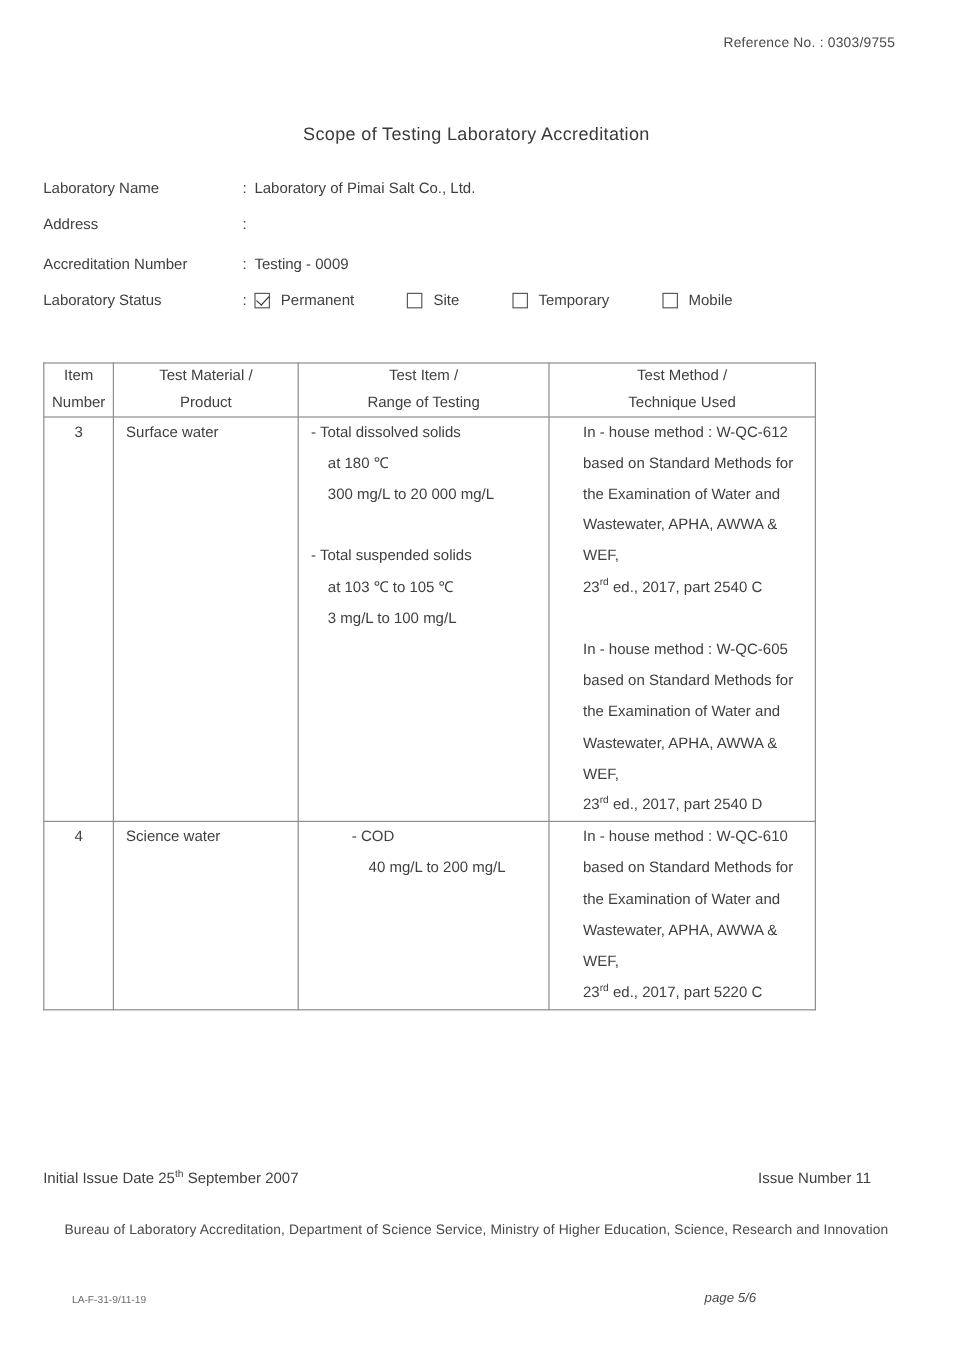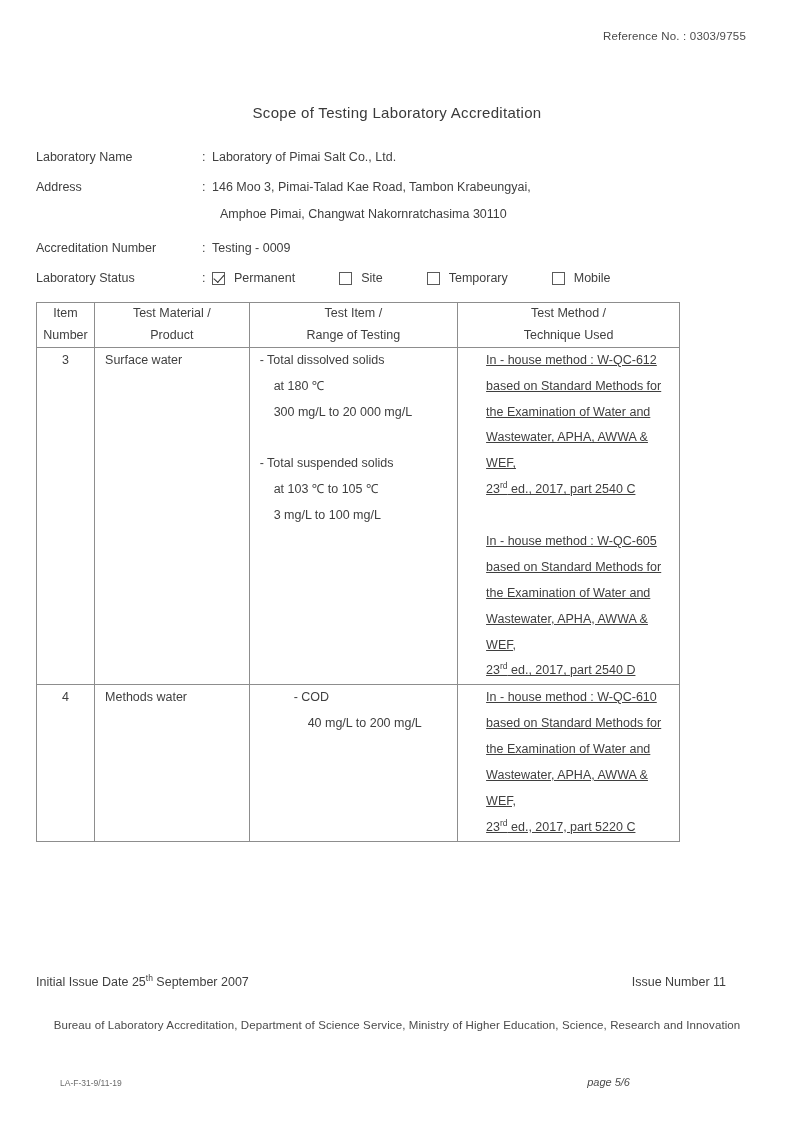--- a/index.html
+++ b/index.html
@@ -144,21 +144,20 @@
     padding-right: 2px;
   }
   .body-cell.mat {
     padding-left: 10px;
   }
   .body-cell.test {
     padding-left: 10px;
   }
   .body-cell.meth {
     padding-left: 28px;
-    text-decoration: underline;
   }
   .ind { padding-left: 14px; display: block; }
   .gap { display: block; height: 26px; }
   sup {
     font-size: 8.5px;
     vertical-align: super;
     line-height: 0;
   }
 
   .footer-left {
@@ -216,24 +215,20 @@
 
     <div class="info-row">
       <div class="info-label">Laboratory Name</div>
       <div class="info-colon">:</div>
       <div class="info-value">Laboratory of Pimai Salt Co., Ltd.</div>
     </div>
 
     <div class="info-row">
       <div class="info-label">Address</div>
       <div class="info-colon">:</div>
-      <div class="info-value">
-        <div>146 Moo 3, Pimai-Talad Kae Road, Tambon Krabeungyai,</div>
-        <div class="sub-line">Amphoe Pimai, Changwat Nakornratchasima 30110</div>
-      </div>
     </div>
 
     <div class="info-row" style="margin-top:18px;">
       <div class="info-label">Accreditation Number</div>
       <div class="info-colon">:</div>
       <div class="info-value">Testing - 0009</div>
     </div>
 
     <div class="info-row status-row">
       <div class="info-label">Laboratory Status</div>
@@ -315,21 +310,21 @@
             <div>the Examination of Water and</div>
             <div>Wastewater, APHA, AWWA &amp; WEF,</div>
             <div>
               <span>23</span><sup>rd</sup><span> ed., 2017, part 2540 D</span>
             </div>
           </div>
         </td>
       </tr>
       <tr>
         <td class="body-cell center" style="border-top:none;">4</td>
-        <td class="body-cell mat" style="border-top:none;">Methods water</td>
+        <td class="body-cell mat" style="border-top:none;">Science water</td>
         <td class="body-cell test" style="border-top:none;padding-left:44px;">
           <div>
             <div>- COD</div>
             <span class="ind">40 mg/L to 200 mg/L</span>
           </div>
         </td>
         <td class="body-cell meth" style="border-top:none;">
           <div>
             <div>In - house method : W-QC-610</div>
             <div>based on Standard Methods for</div>

